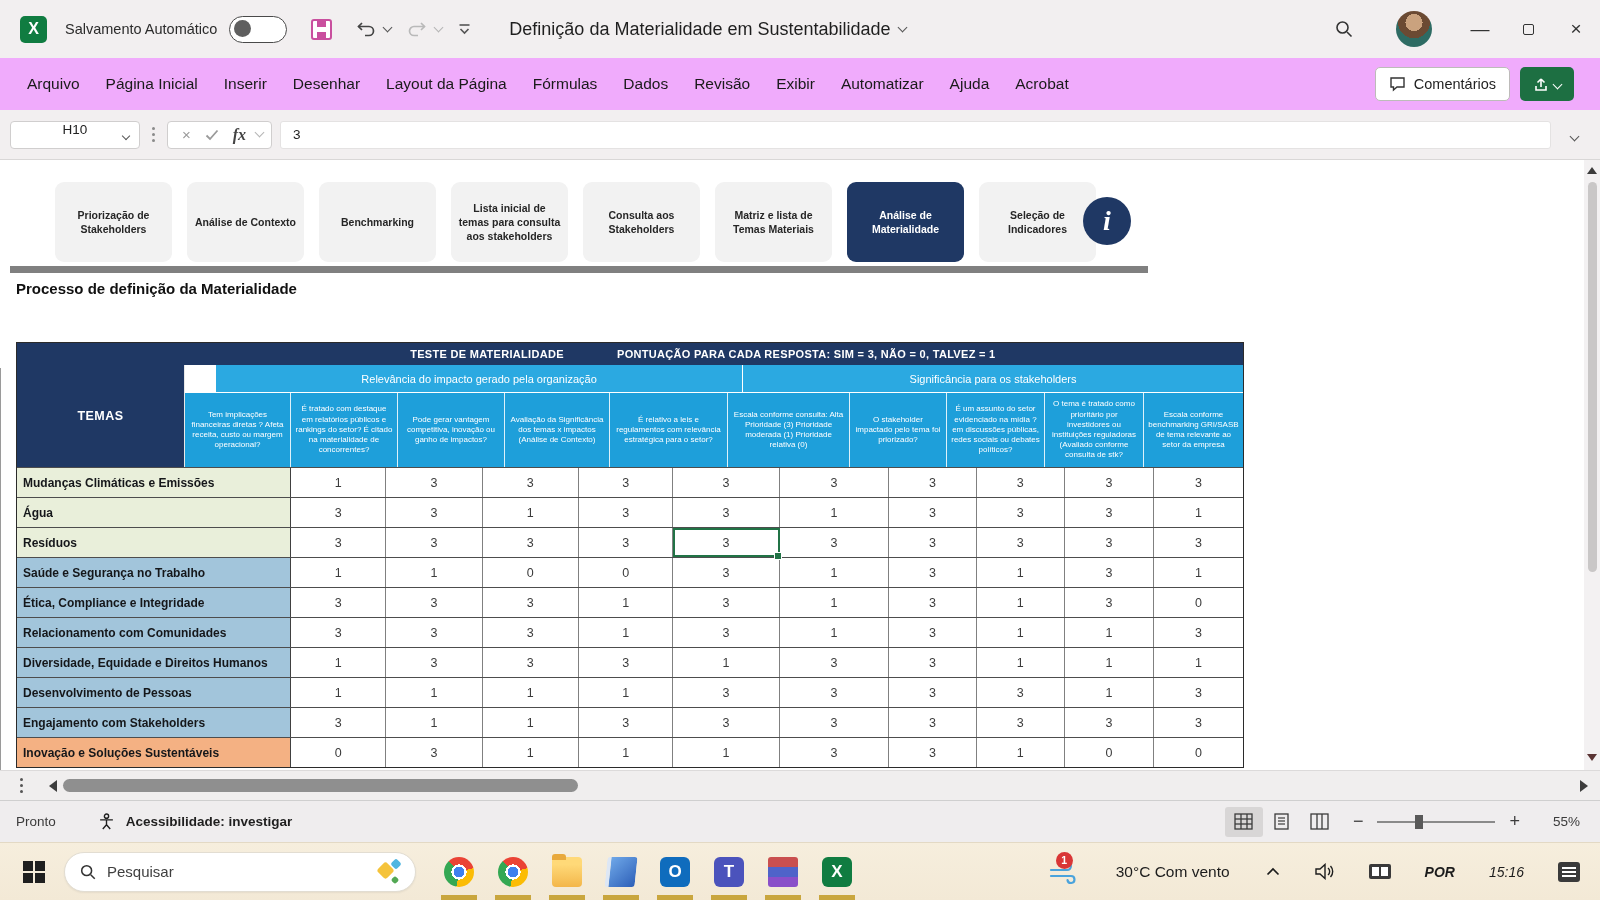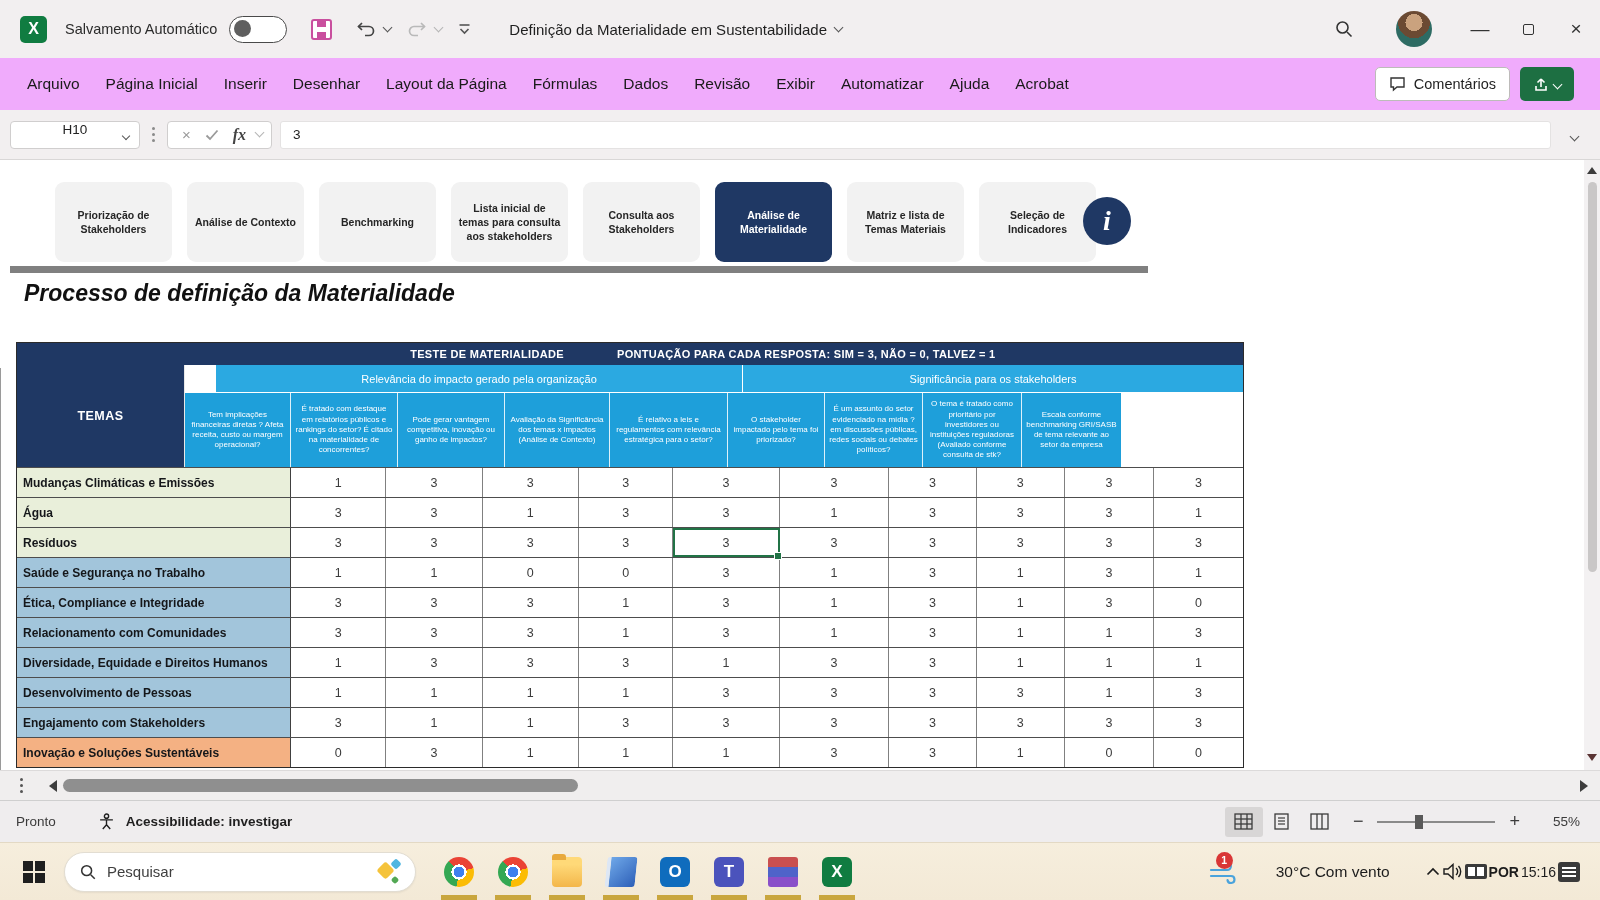--- a/index.html
+++ b/index.html
@@ -12,21 +12,21 @@
   .excel-logo{width:27px;height:27px;background:#107C41;border-radius:5px;color:#fff;font-weight:bold;font-size:16px;display:flex;align-items:center;justify-content:center;margin-right:18px;}
   .autosave-label{font-size:14.5px;color:#2b2b2b;margin-right:12px;}
   .toggle{width:58px;height:27px;border:1.5px solid #4a4a4a;border-radius:14px;background:#fff;position:relative;margin-right:20px;cursor:pointer;}
   .knob{position:absolute;left:4px;top:3.5px;width:17px;height:17px;border-radius:50%;background:#5f5f5f;}
   .save-icon{width:21px;height:21px;border:2.5px solid #c94f9e;border-radius:3px;position:relative;background:#fff;margin:0 16px 0 4px;cursor:pointer;}
   .save-icon::before{content:'';position:absolute;top:0;left:4px;right:4px;height:6px;background:#c94f9e;}
   .save-icon::after{content:'';position:absolute;bottom:0;left:4px;right:4px;height:6px;background:#c94f9e;}
   .tb-btn{display:flex;align-items:center;padding:0 8px;height:36px;cursor:pointer;}
   .chev{width:7px;height:7px;border-right:1.6px solid #555;border-bottom:1.6px solid #555;transform:rotate(45deg);display:inline-block;margin-left:8px;margin-top:-4px;}
   .chev.dim{border-color:#b5b5b5;}
-  .doc-title-wrap{display:flex;align-items:center;margin-left:30px;font-size:15px;color:#1f1f1f;cursor:pointer;}
+  .doc-title-wrap{display:flex;align-items:center;margin-left:30px;font-size:18px;color:#1f1f1f;cursor:pointer;}
   .tb-right{margin-left:auto;display:flex;align-items:center;height:100%;}
   .tb-search{padding:0 18px;cursor:pointer;display:flex;align-items:center;height:100%;}
   .avatar{width:36px;height:36px;border-radius:50%;background:radial-gradient(circle at 50% 32%, #caa27e 0 28%, #6b4a33 28% 52%, #2e6b63 52% 100%);margin:0 24px;cursor:pointer;}
   .win-btn{width:48px;height:100%;display:flex;align-items:center;justify-content:center;font-size:19px;color:#333;cursor:pointer;}
   .restore-glyph{width:11px;height:11px;border:1.3px solid #333;border-radius:2px;position:relative;background:#f2eff0;}
   .restore-glyph::before{content:'';position:absolute;top:-4px;left:3px;width:11px;height:11px;border:1.3px solid #333;border-radius:2px;z-index:-1;}
 
   
   .menubar{height:52px;background:#f0abfc;display:flex;align-items:center;padding:0 14px;flex:0 0 auto;}
   .menu-items{display:flex;align-items:center;height:100%;}
@@ -49,21 +49,21 @@
   .fb-expand{padding:0 12px;}
 
   
   .sheet{height:610px;background:#fff;position:relative;flex:0 0 auto;overflow:hidden;}
   .sheet-tabs{position:absolute;left:55px;top:22px;display:flex;gap:15px;}
   .sheet-tab{width:117px;height:80px;background:#f2f2f2;border-radius:9px;display:flex;align-items:center;justify-content:center;text-align:center;font-size:10.5px;font-weight:bold;color:#262626;padding:4px 7px;line-height:1.35;cursor:pointer;}
   .sheet-tab.active{background:var(--navy);color:#fff;}
   .info-circle{position:absolute;left:1083px;top:37px;width:48px;height:48px;border-radius:50%;background:var(--navy);color:#fff;display:flex;align-items:center;justify-content:center;cursor:pointer;}
   .info-circle::after{content:'i';font:italic bold 28px "Liberation Serif",serif;}
   .divider-bar{position:absolute;left:10px;top:106px;width:1138px;height:7px;background:#808080;}
-  .page-title{position:absolute;left:24px;top:120px;font-size:23px;font-weight:bold;color:#111;font-style:italic;}
+  .page-title{position:absolute;left:16px;top:120px;font-size:15px;font-weight:bold;color:#111;}
 
   .mat-table{position:absolute;left:16px;top:182px;width:1228px;border:1px solid #2b2b2b;background:#fff;}
   .band{height:22px;background:var(--navy);position:relative;color:#fff;font-size:11px;font-weight:bold;letter-spacing:.3px;}
   .band-left{position:absolute;left:380px;top:0;width:180px;height:22px;display:flex;align-items:center;justify-content:center;}
   .band-right{position:absolute;left:600px;top:0;height:22px;display:flex;align-items:center;}
   .head{display:flex;}
   .temas{width:304px;height:102px;background:var(--navy);color:#fff;display:flex;align-items:center;justify-content:center;font-weight:bold;font-size:12.5px;letter-spacing:.5px;border-right:1px solid #e8e8e8;}
   .head-right{width:1058px;}
   .group-row{display:flex;height:28px;padding-left:31px;}
   .group{background:var(--cyan);color:#fff;font-size:11px;display:flex;align-items:center;justify-content:center;border-right:1px solid #fff;border-bottom:1px solid #fff;}
@@ -127,21 +127,21 @@
   .ic-folder::before{content:'';position:absolute;top:-3px;left:0;width:14px;height:6px;background:#e8a93c;border-radius:3px 3px 0 0;}
   .ic-notes{border-radius:3px;background:linear-gradient(135deg,#6fa8e8,#2d5fb8);transform:skewX(-6deg);border-left:4px solid #dde7f5;}
   .ic-outlook{border-radius:6px;background:#0f6cbd;}
   .ic-teams{border-radius:6px;background:#4b53bc;}
   .ic-winrar{border-radius:3px;background:linear-gradient(180deg,#c94f4f 0 34%,#4f63c9 34% 67%,#8a4fc9 67% 100%);}
   .ic-excel{border-radius:6px;background:#107C41;}
   .weather{margin-left:auto;display:flex;align-items:center;gap:10px;cursor:pointer;padding:0 10px;}
   .wind-icon{position:relative;width:32px;height:30px;}
   .badge{position:absolute;top:-5px;left:8px;min-width:17px;height:17px;border-radius:9px;background:#d93636;color:#fff;font-size:10.5px;font-weight:bold;display:flex;align-items:center;justify-content:center;padding:0 3px;}
   .weather-text{font-size:15.5px;color:#1c1c1c;margin-left:26px;}
-  .tray{display:flex;align-items:center;gap:2px;margin-left:26px;padding-right:6px;}
+  .tray{display:flex;align-items:center;gap:34px;margin-left:26px;padding-right:6px;font-style:italic;}
   .tray-txt{font-size:14px;color:#1c1c1c;cursor:pointer;}
   .tray-icon{cursor:pointer;display:flex;align-items:center;}
   .panel-ic{width:22px;height:15px;background:#3a3a3a;border-radius:2px;display:flex;gap:2px;align-items:center;justify-content:center;}
   .panel-ic i{width:7px;height:9px;background:#fff;}
   .notif-ic{width:22px;height:20px;background:#3a3a3a;border-radius:3px;position:relative;}
   .notif-ic::before{content:'';position:absolute;left:4px;top:5px;width:14px;height:2px;background:#fff;box-shadow:0 4px 0 #fff,0 8px 0 #fff;}
 </style>
 </head>
 <body>
 
@@ -254,22 +254,22 @@
     <div class="fb-expand"><span class="chev"></span></div>
   </div>
 
   <div class="sheet">
     <div class="sheet-tabs">
         <div class="sheet-tab">Priorização de Stakeholders</div>
         <div class="sheet-tab">Análise de Contexto</div>
         <div class="sheet-tab">Benchmarking</div>
         <div class="sheet-tab">Lista inicial de temas para consulta aos stakeholders</div>
         <div class="sheet-tab">Consulta aos Stakeholders</div>
+        <div class="sheet-tab">Matriz e lista de Temas Materiais</div>
         <div class="sheet-tab active">Análise de Materialidade</div>
-        <div class="sheet-tab">Matriz e lista de Temas Materiais</div>
         <div class="sheet-tab">Seleção de Indicadores</div>
       </div>
     <div class="info-circle"></div>
     <div class="divider-bar"></div>
     <div class="page-title">Processo de definição da Materialidade</div>
 
     <div class="mat-table">
       <div class="band">
         <span class="band-left">TESTE DE MATERIALIDADE</span>
         <span class="band-right">PONTUAÇÃO PARA CADA RESPOSTA: SIM = 3, NÃO = 0, TALVEZ = 1</span>
@@ -280,20 +280,21 @@
           <div class="group-row">
             <div class="group g1">Relevância do impacto gerado pela organização</div>
             <div class="group g2">Significância para os stakeholders</div>
           </div>
           <div class="col-row">
               <div class="t-colhead" style="width: 106px;">Tem implicações financeiras diretas ? Afeta receita, custo ou margem operacional?</div>
               <div class="t-colhead" style="width: 107px;">É tratado com destaque em relatórios públicos e rankings do setor? É citado na materialidade de concorrentes?</div>
               <div class="t-colhead" style="width: 107px;">Pode gerar vantagem competitiva, inovação ou ganho de impactos?</div>
               <div class="t-colhead" style="width: 105px;">Avaliação da Significância dos temas x impactos (Análise de Contexto)</div>
               <div class="t-colhead" style="width: 118px;">É relativo a leis e regulamentos com relevância estratégica para o setor?</div>
+              <div class="t-colhead" style="width: 122px;">Escala conforme consulta: Alta Prioridade (3) Prioridade moderada (1) Prioridade relativa (0)</div>
               <div class="t-colhead" style="width: 97px;">O stakeholder impactado pelo tema foi priorizado?</div>
               <div class="t-colhead" style="width: 98px;">É um assunto do setor evidenciado na mídia ?em discussões públicas, redes sociais ou debates políticos?</div>
               <div class="t-colhead" style="width: 99px;">O tema é tratado como prioritário por investidores ou instituições reguladoras (Avaliado conforme consulta de stk?</div>
               <div class="t-colhead" style="width: 99px;">Escala conforme benchmarking GRI/SASB de tema relevante ao setor da empresa</div>
             </div>
         </div>
       </div>
       <div>
           <div class="t-row">
             <div class="t-label cat-env">Mudanças Climáticas e Emissões</div>

